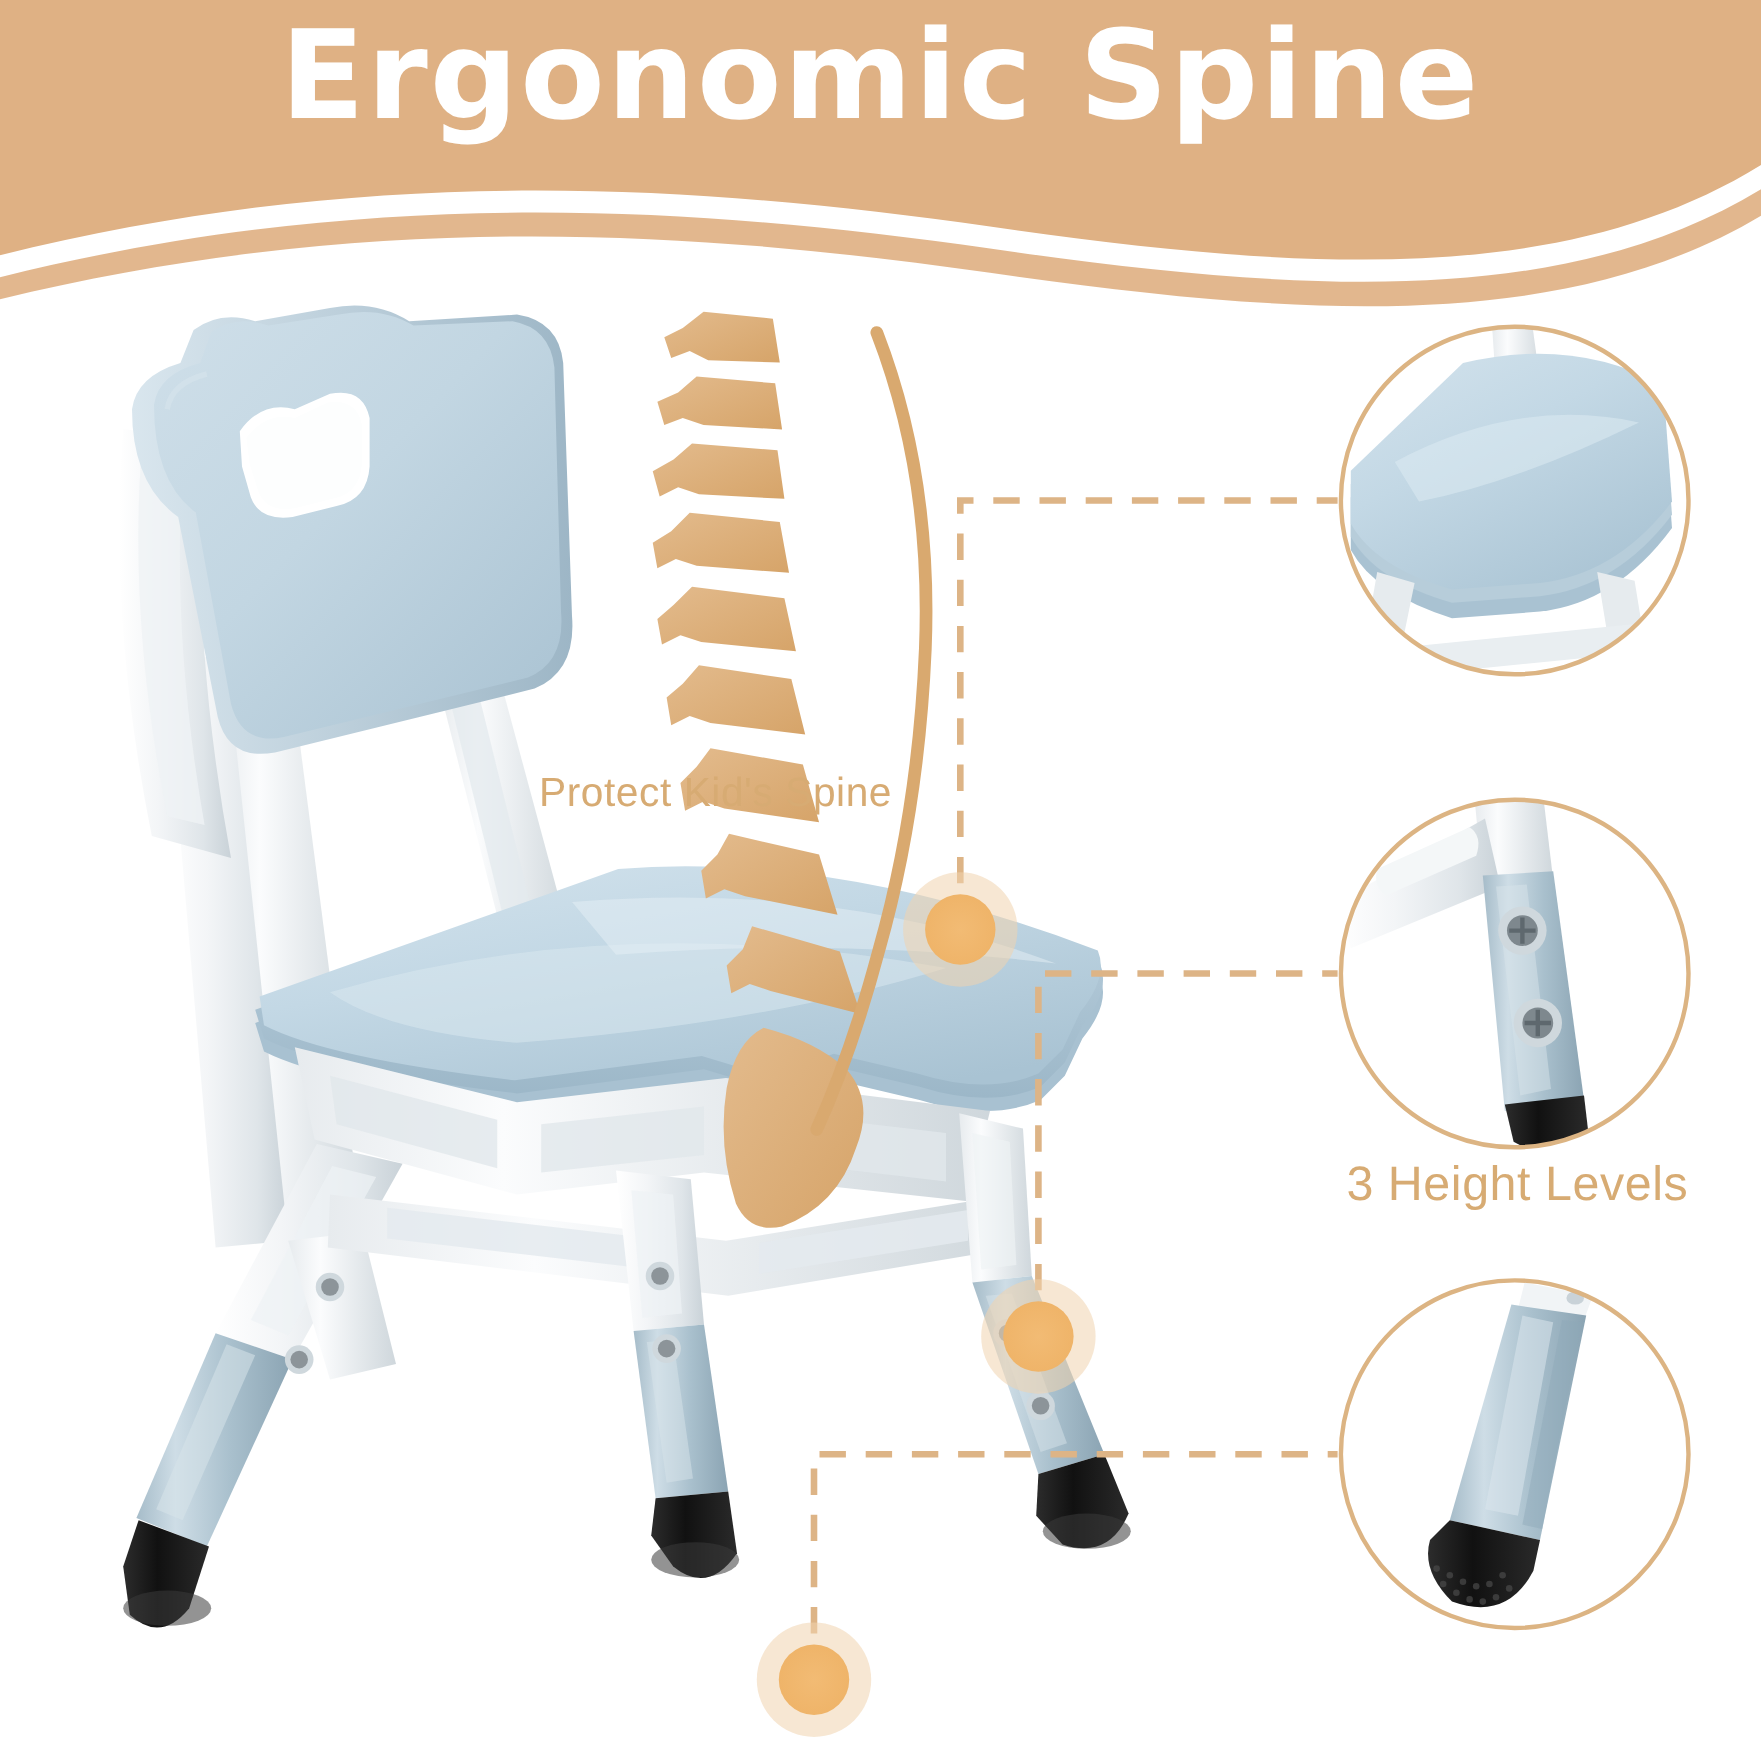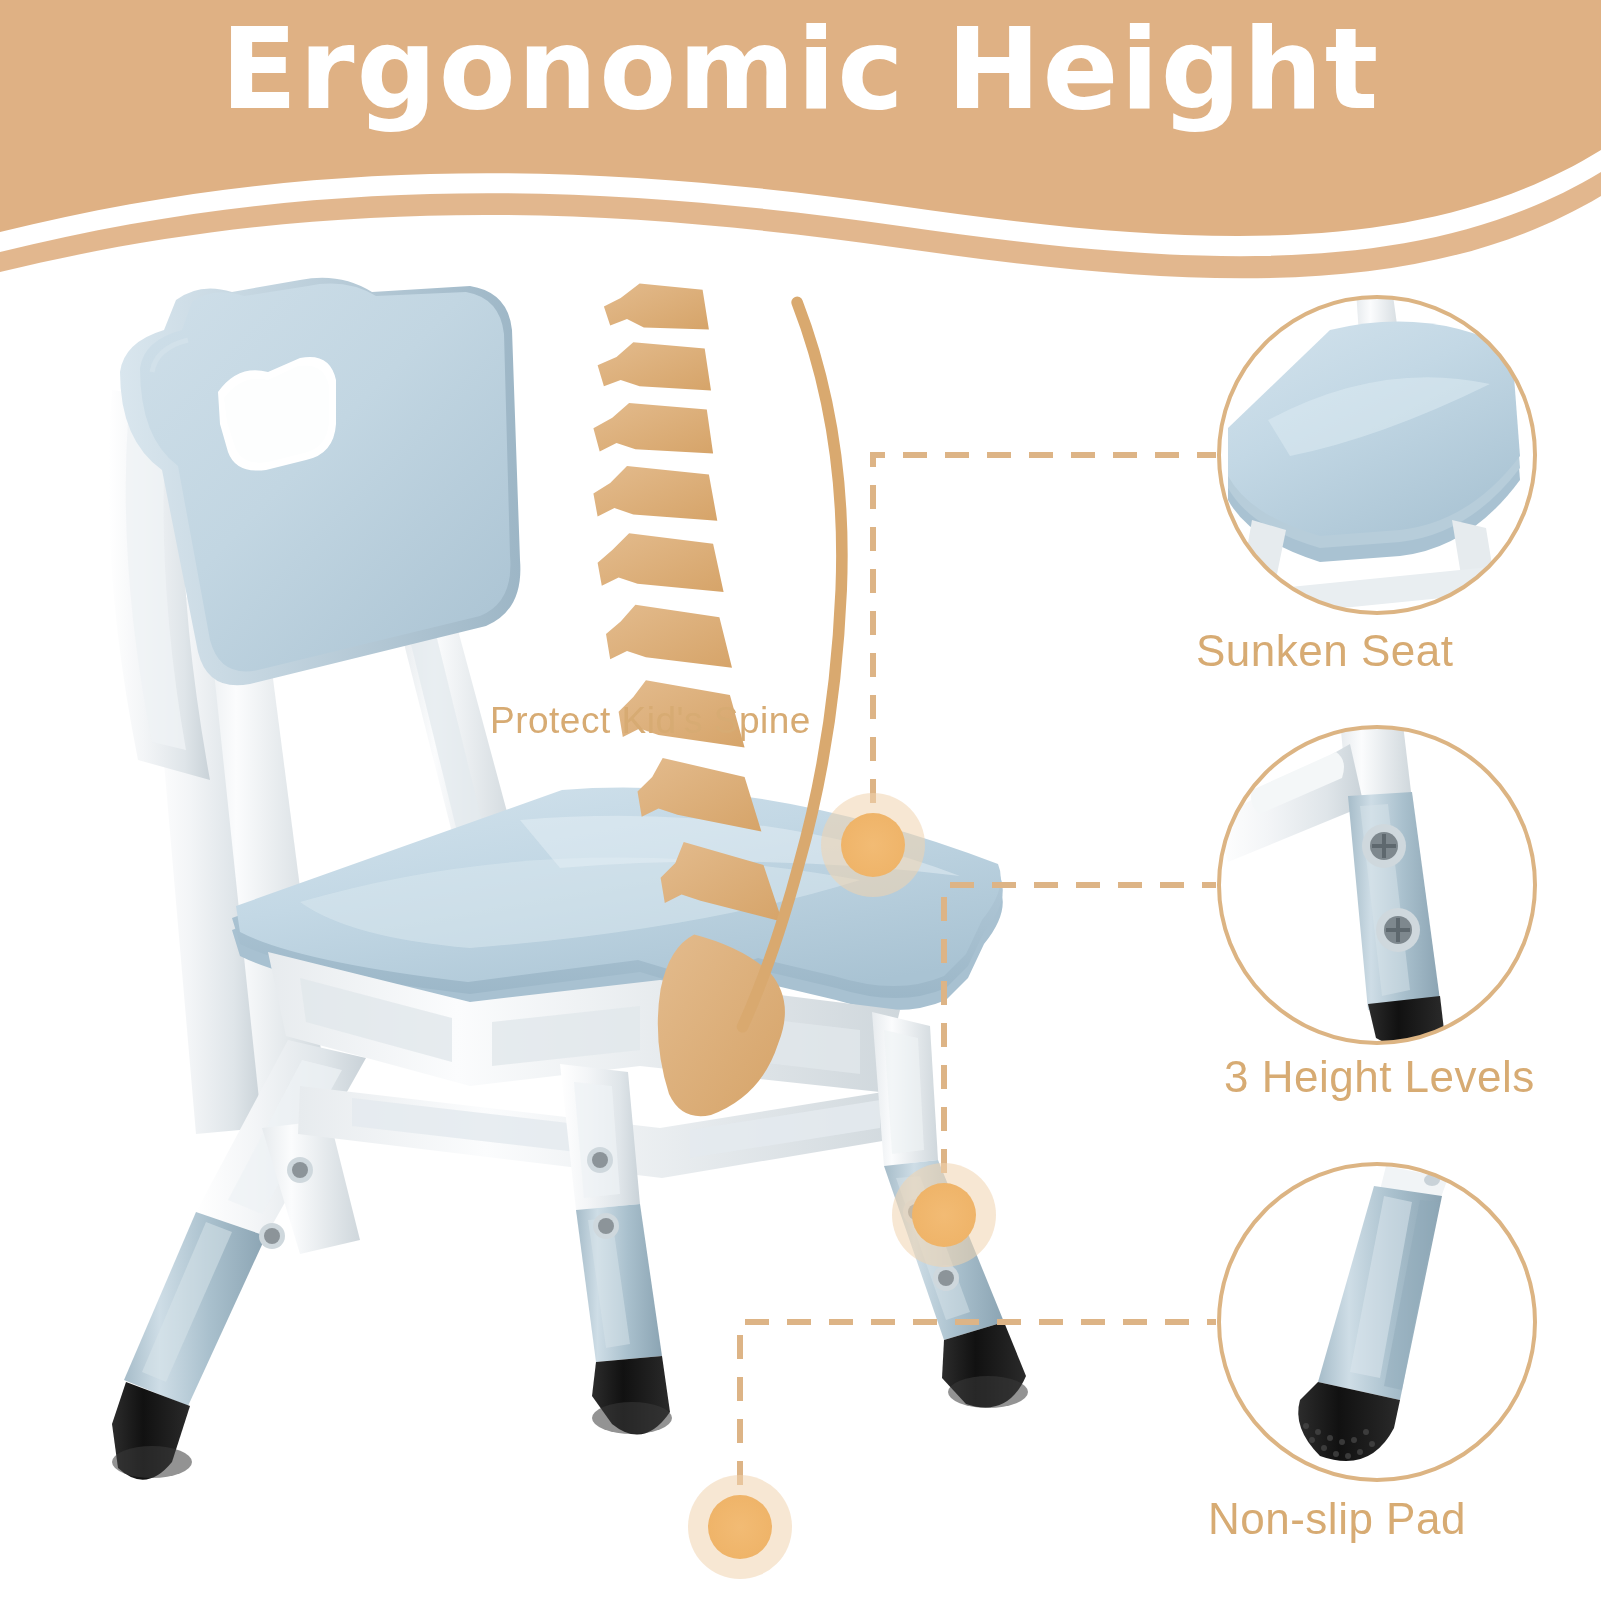--- a/index.html
+++ b/index.html
@@ -354,24 +354,22 @@
 
       <path d="M0 0 H1601 V150
                C1420 262 1180 246 900 206
                C620 166 330 150 0 232 Z" fill="#dfb184"></path>
 
       <path d="M0 252 C330 170 620 186 900 226
                C1180 266 1420 282 1601 172 V196
                C1420 304 1180 288 900 248
                C620 208 330 192 0 272 Z" fill="#dfb184" opacity=".92"></path>
     </svg>
-    <div class="header-title">Ergonomic Height</div>
+    <div class="header-title">Ergonomic Spine</div>
   </div>
 
   <div class="cap cap-spine">Protect Kid's Spine</div>
 
-  <div class="cap cap-seat">Sunken Seat</div>
 
   <div class="cap cap-height">3 Height Levels</div>
 
-  <div class="cap cap-pad">Non-slip Pad</div>
 
 </div>
 
 </body></html>

